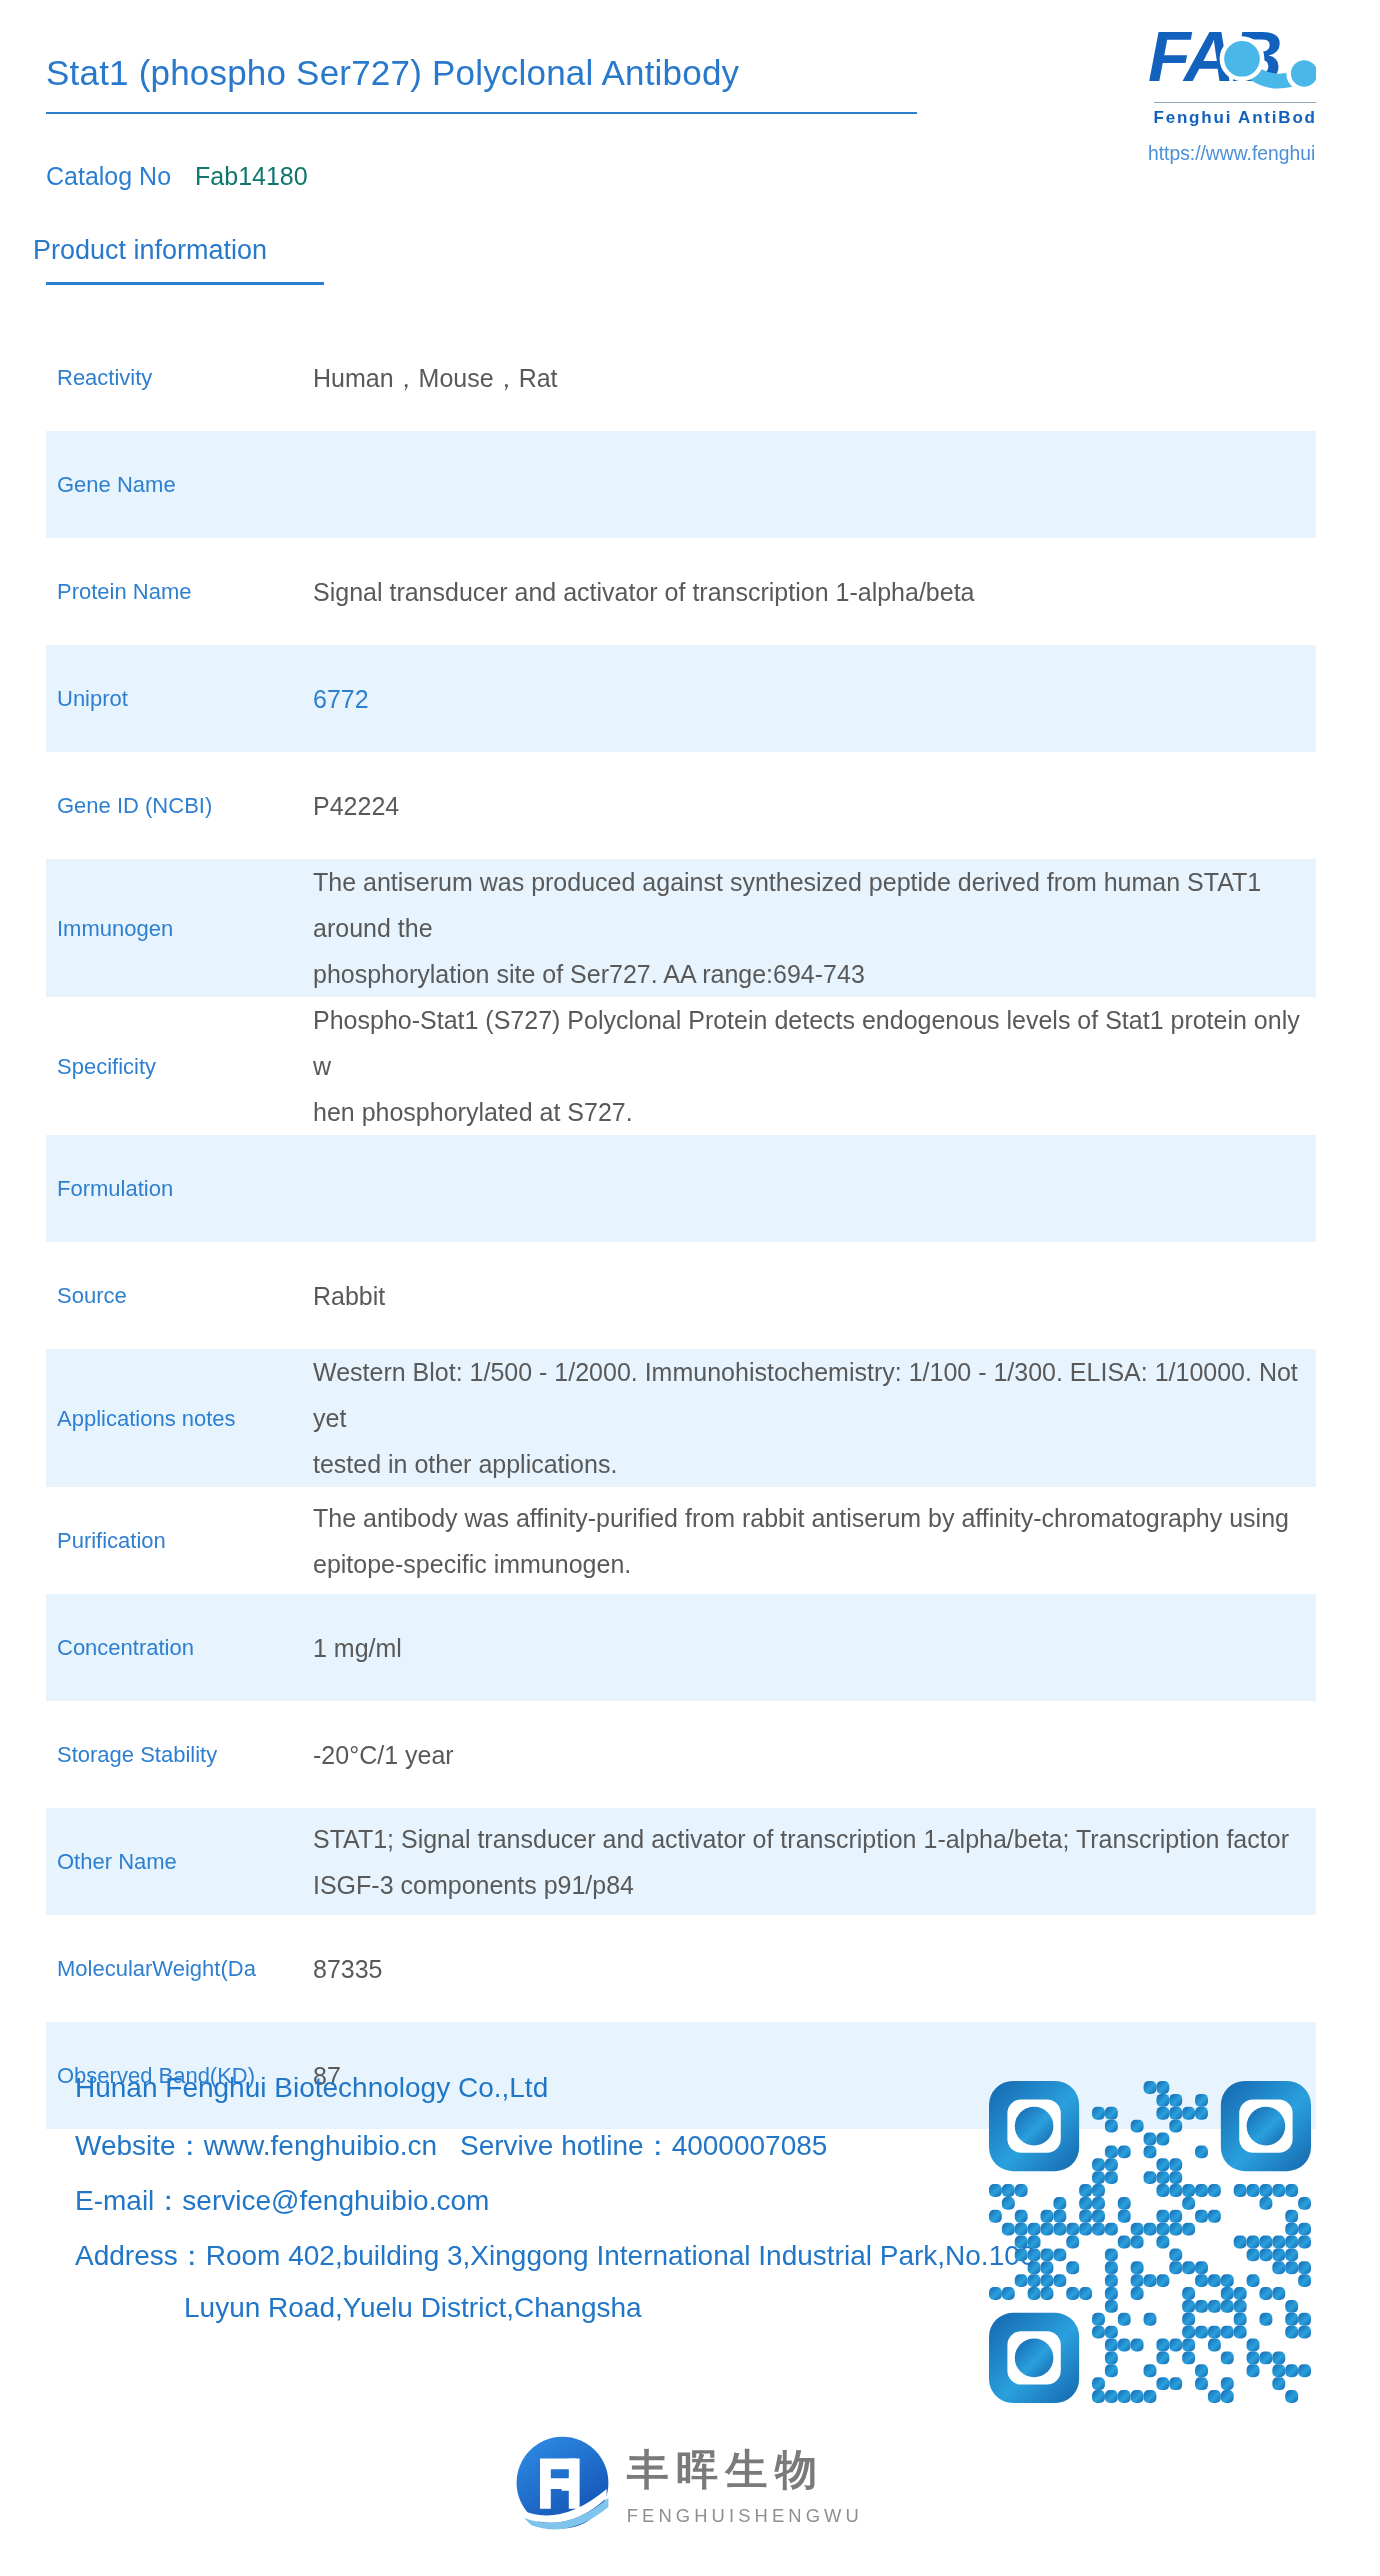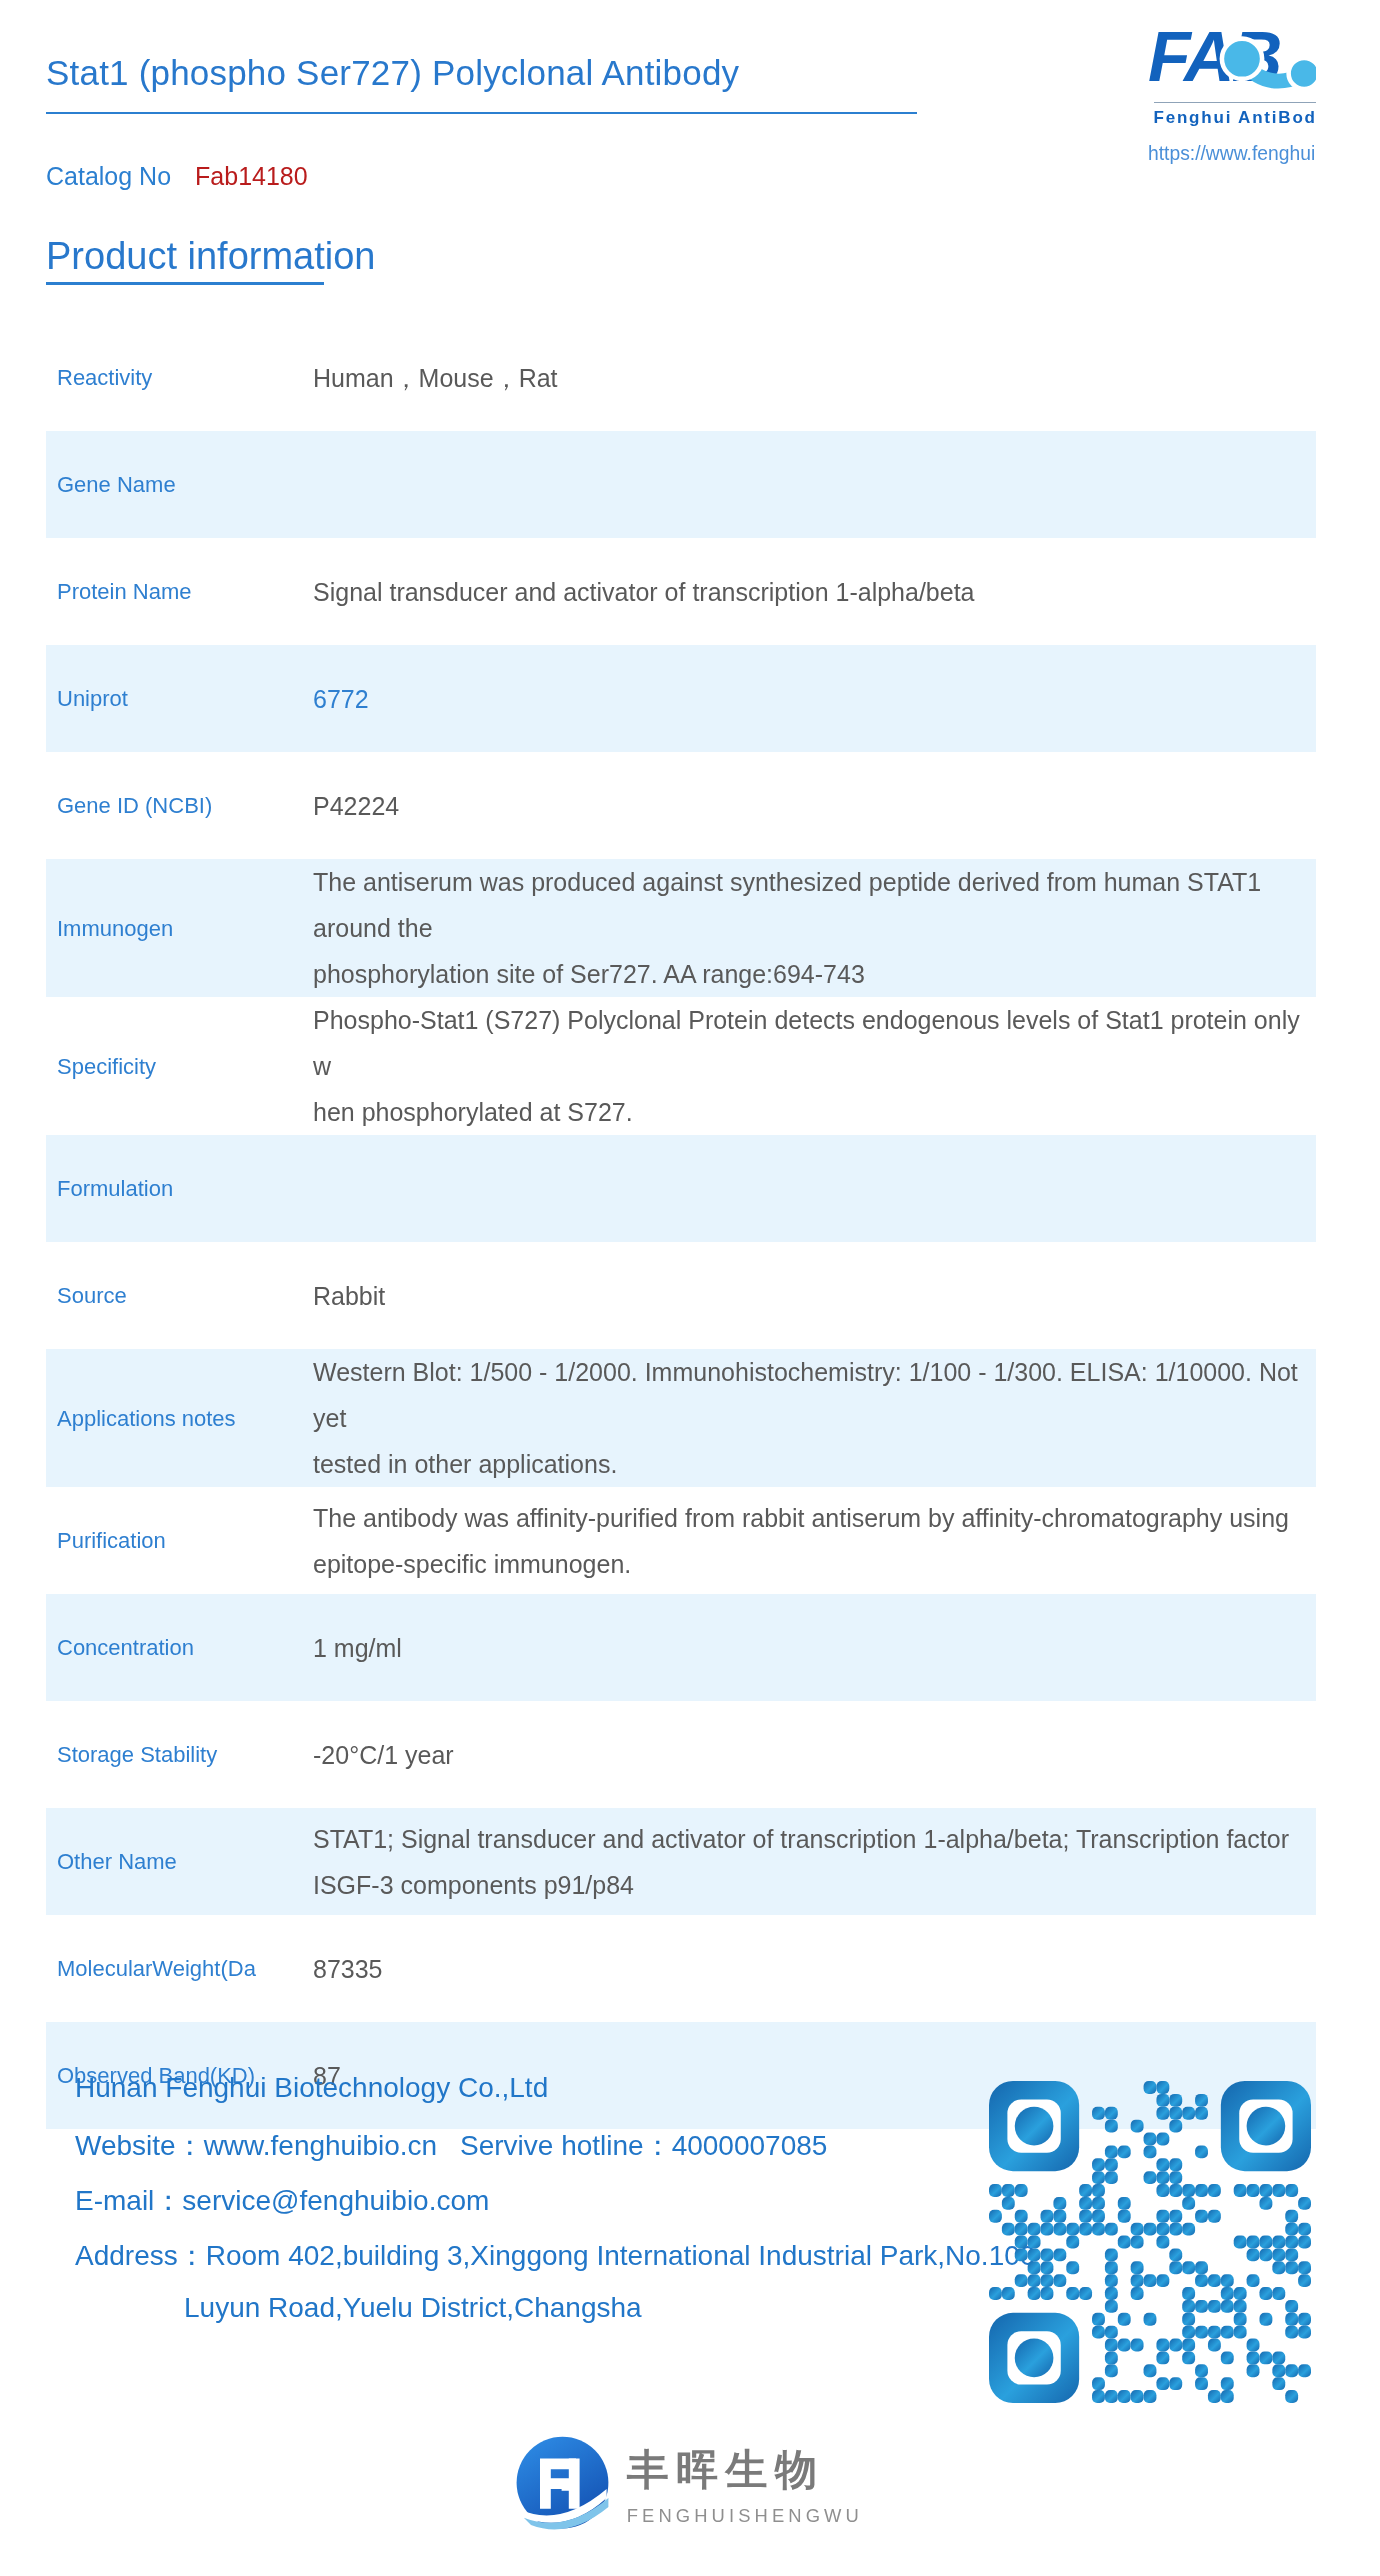--- a/index.html
+++ b/index.html
@@ -13,23 +13,23 @@
   .logo-block { position:absolute; left:1148px; top:24px; width:201px; }
   .fab-wordmark { position:relative; height:72px; }
   .fab-text { font-size:70px; line-height:66px; font-weight:800; font-style:italic; color:#1262bd; letter-spacing:-2.8px; }
   .fab-mol { position:absolute; left:66px; top:11px; }
   .fab-rule { width:184px; height:1.8px; background:#8fa3b8; margin:5.5px 0 4.6px 5.5px; }
   .fab-sub { font-size:17px; font-weight:700; color:#1262bd; letter-spacing:1.8px; padding-left:5.5px; white-space:nowrap; }
   .logo-url { margin-top:14.7px; font-size:19.3px; color:#4a8fd8; white-space:nowrap; }
 
   .catalog { position:absolute; left:46px; top:162px; display:flex; align-items:baseline; }
   .catalog-label { font-size:25px; color:#2b7fd0; }
-  .catalog-value { font-size:25px; color:#b91c1c; margin-left:24px; }
-
-  .section-heading { position:absolute; left:46px; top:235px; font-size:38px; font-weight:500; color:#2878cc; }
+  .catalog-value { font-size:25px; color:#0f766e; margin-left:24px; }
+
+  .section-heading { position:absolute; left:33px; top:235px; font-size:27px; font-weight:500; color:#2878cc; }
   .section-rule { position:absolute; left:46px; top:282px; width:278px; height:2.8px; background:#2b7fd0; }
 
   
   .info-table { position:absolute; left:46px; top:324px; width:1288px; }
   .row { display:flex; align-items:center; min-height:107px; background:#ffffff; }
   .row.alt { background:#e7f4fd; }
   .cell-label { width:267px; padding-left:11px; flex:0 0 auto; font-size:22px; color:#2e7fd0; line-height:31px; }
   .cell-value { flex:1 1 auto; font-size:25px; color:#595959; line-height:46px; white-space:pre-line; padding-right:22px; }
   .cell-value.accent { color:#2e7fd0; }
 

